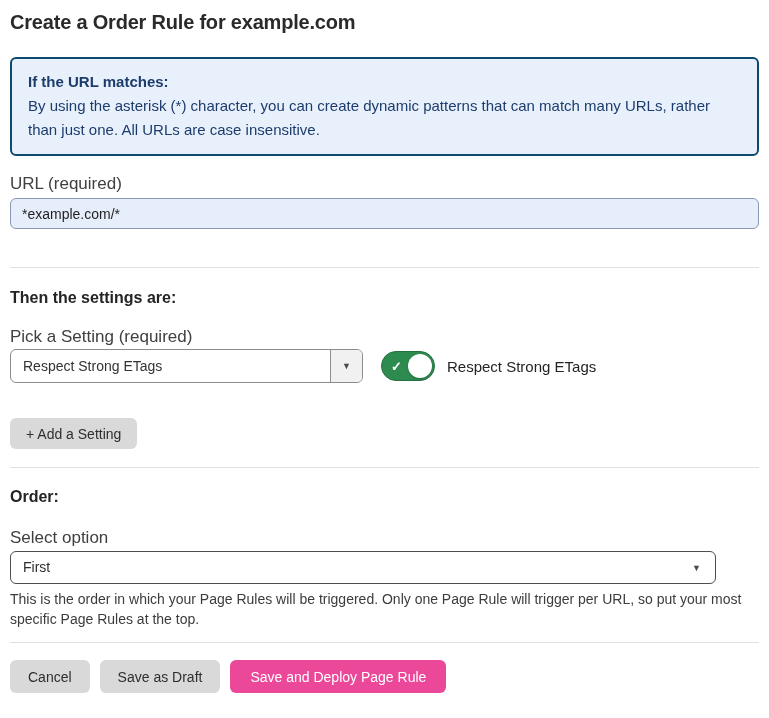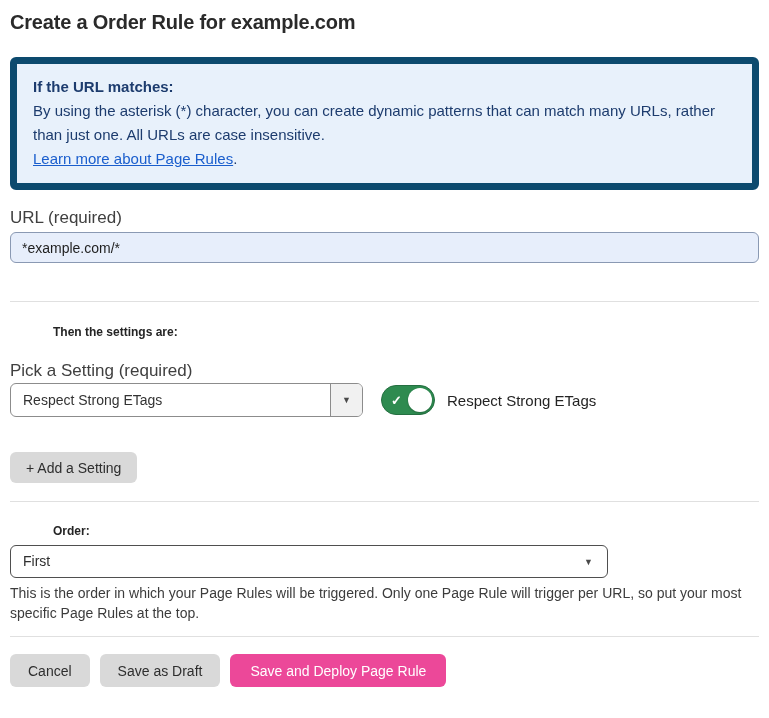--- a/index.html
+++ b/index.html
@@ -15,21 +15,21 @@
     font-size: 20px;
     line-height: 28px;
     font-weight: 700;
     color: #2a2a2a;
     letter-spacing: -0.2px;
   }
 
   .info-box {
     margin-top: 21px;
     background: #e8f1fb;
-    border: 7px solid #0c4a6e;
+    border: 2px solid #0c4a6e;
     border-radius: 6px;
     padding: 11px 16px 12px 16px;
     color: #1d3c6e;
     font-size: 15px;
     line-height: 24px;
   }
   .info-box .info-heading { font-weight: 700; }
   .info-box .info-body { max-width: 700px; }
   .info-box a.info-link {
     color: #1a5ecd;
@@ -63,25 +63,24 @@
   hr.divider {
     border: none;
     border-top: 1px solid #e0e0e0;
     height: 0;
   }
   .divider-1 { margin-top: 38px; }
   .divider-2 { margin-top: 18px; }
   .divider-3 { margin-top: 13px; }
 
   h2.section-heading {
-    font-size: 12px;
+    font-size: 16px;
     line-height: 18px;
     font-weight: 700;
     color: #242424;
-    margin-left: 43px;
   }
   .heading-settings { margin-top: 21px; }
   .heading-order { margin-top: 20px; }
   .label-picker { margin-top: 21px; }
   .label-order { margin-top: 23px; }
 
   .setting-row {
     margin-top: 4px;
     display: flex;
     align-items: center;
@@ -171,21 +170,21 @@
   }
   .add-setting-btn {
     margin-top: 35px;
     height: 31px;
     padding: 0 16px;
   }
 
   .order-select {
     position: relative;
     margin-top: 5px;
-    width: 598px;
+    width: 706px;
     height: 33px;
     border: 1px solid #4f4f4f;
     border-radius: 6px;
     background: #ffffff;
     font-size: 14px;
     line-height: 31px;
     padding: 0 12px;
     color: #2e2e2e;
     cursor: pointer;
   }
@@ -219,21 +218,20 @@
 </head>
 <body>
 
 <div class="wrapper">
 
   <h1 class="page-title">Create a Order Rule for example.com</h1>
 
   <div class="info-box">
     <div class="info-heading">If the URL matches:</div>
     <div class="info-body">By using the asterisk (*) character, you can create dynamic patterns that can match many URLs, rather than just one. All URLs are case insensitive.</div>
-    <div><a class="info-link">Learn more about Page Rules</a><span class="link-suffix">.</span></div>
   </div>
 
   <label class="field-label">URL (required)</label>
   <input class="url-input" type="text" value="*example.com/*" style="">
 
   <hr class="divider divider-1">
 
   <h2 class="section-heading heading-settings">Then the settings are:</h2>
 
   <label class="field-label label-picker">Pick a Setting (required)</label>
@@ -251,20 +249,21 @@
     </div>
     <span class="toggle-label">Respect Strong ETags</span>
   </div>
 
   <button class="btn-gray add-setting-btn">+ Add a Setting</button>
 
   <hr class="divider divider-2">
 
   <h2 class="section-heading heading-order">Order:</h2>
 
+  <label class="field-label label-order">Select option</label>
 
   <div class="order-select">
     <span>First</span>
     <span class="arrow-glyph order-arrow">▼</span>
   </div>
 
   <div class="help-text">This is the order in which your Page Rules will be triggered. Only one Page Rule will trigger per URL, so put your most specific Page Rules at the top.</div>
 
   <hr class="divider divider-3">
 

